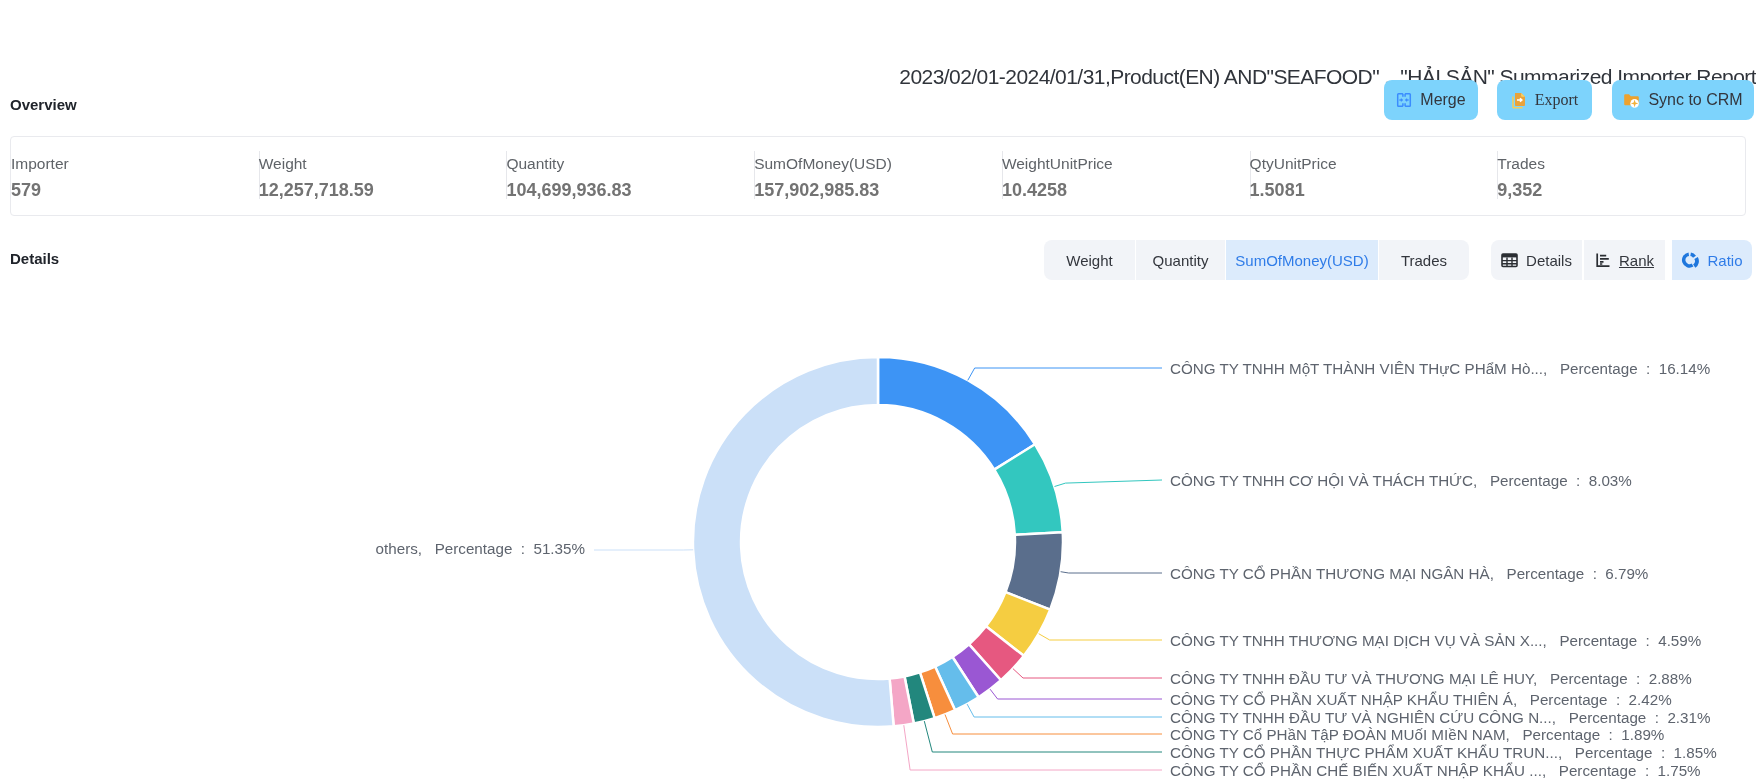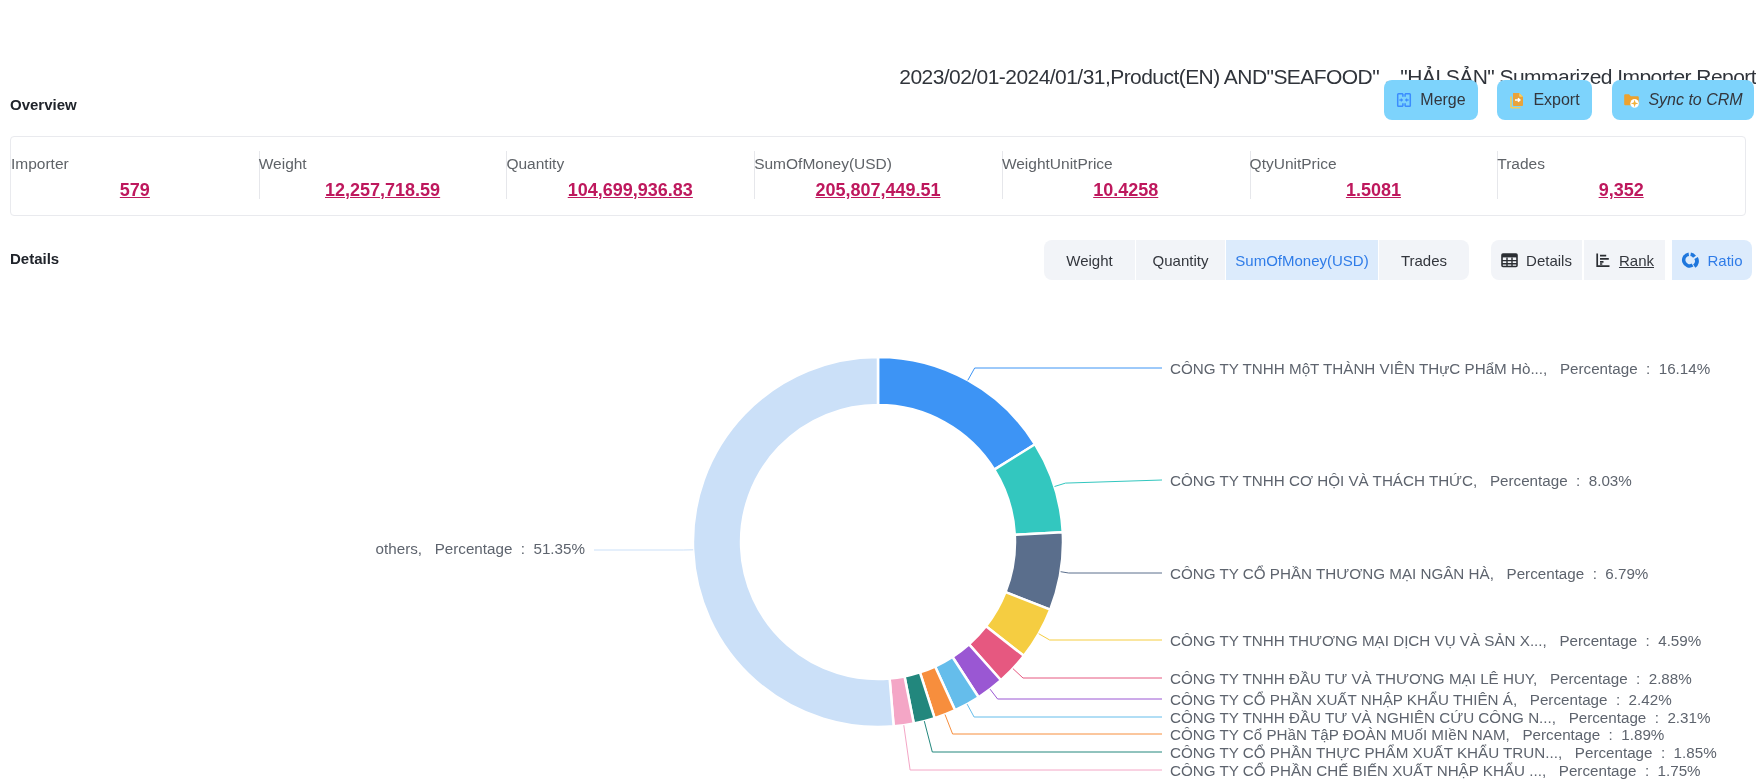--- a/index.html
+++ b/index.html
@@ -6,51 +6,51 @@
 html,body { width:1756px; height:780px; background:#fff; font-family:"Liberation Sans", sans-serif; overflow:hidden; }
 #page { position:relative; width:1756px; height:780px; background:#fff; }
 .abs { position:absolute; }
 .title { top:21px; left:0; width:1756px; text-align:right; font-size:21px; letter-spacing:-0.55px; color:#30343b; font-weight:500;margin-top:44px; }
 .h2 { font-size:15px; font-weight:bold; color:#20242b; }
 .btn { position:absolute; top:80px; height:40px; background:#7dd3fc; border-radius:8px; display:flex; align-items:center; justify-content:center; font-size:16px; color:#33363d; gap:8px; }
 .stats { position:absolute; left:10px; top:136px; width:1736px; height:80px; border:1px solid #e9eaee; border-radius:4px; display:flex; }
 .stat { flex:1; position:relative; }
 .stat + .stat::before { content:""; position:absolute; left:0; top:14px; bottom:16px; width:1px; background:#e6e7eb; }
 .stat .lb { position:absolute; top:19px; left:0; width:100%; font-size:15.5px; color:#5f6368; line-height:15px; }
-.stat .vl { position:absolute; top:45px; left:0; width:100%; text-align:center; font-size:18px; font-weight:bold; color:#be185d; line-height:17px;text-decoration:underline; }
+.stat .vl { position:absolute; top:45px; left:0; width:100%; font-size:18px; font-weight:bold; color:#737373; line-height:17px; }
 .seg { position:absolute; top:240px; height:40px; display:flex; }
 .seg .it { height:40px; display:flex; align-items:center; justify-content:center; font-size:15px; color:#33363d; background:#f2f4f8; }
 .seg .it.sel { background:#dcebfc; color:#2f7ce8; }
 .grp2 .it { gap:8px; }
 </style>
 </head>
 <body>
 <div id="page">
   <div class="abs title">2023/02/01-2024/01/31,Product(EN) AND"SEAFOOD"&nbsp;,&nbsp; "HẢI SẢN" Summarized Importer Report</div>
   <div class="abs h2" style="left:10px; top:96px;">Overview</div>
 
   <div class="btn" style="left:1384px; width:94px;">
     <svg width="16" height="16" viewBox="0 0 16 16" fill="none" stroke="#3b8cfe" stroke-width="1.5">
       <path d="M6.9 1.7 H2.5 Q1.7 1.7 1.7 2.5 V13.5 Q1.7 14.3 2.5 14.3 H6.9 M6.9 1.7 V4.7 M6.9 14.3 V11.3"></path>
       <path d="M9.1 1.7 H13.5 Q14.3 1.7 14.3 2.5 V13.5 Q14.3 14.3 13.5 14.3 H9.1 M9.1 1.7 V4.7 M9.1 14.3 V11.3"></path>
       <path d="M3.1 8 H6.1 M4.8 6.7 L6.3 8 L4.8 9.3" stroke-width="1.2"></path>
       <path d="M12.9 8 H9.9 M11.2 6.7 L9.7 8 L11.2 9.3" stroke-width="1.2"></path>
     </svg>
     <span>Merge</span>
   </div>
-  <div class="btn" style="left:1497px; width:95px;">
+  <div class="btn" style="left:1497px; width:95px;font-family:Liberation Serif, serif;">
     <svg width="16" height="17" viewBox="0 0 16 17">
       <path d="M2 4.5 V15 Q2 15.8 2.8 15.8 H11.5" fill="none" stroke="#f6ce58" stroke-width="1.6"></path>
       <path d="M4 1 H10.2 L14 4.8 V13 Q14 14 13 14 H5 Q4 14 4 13 Z" fill="#e9a33b"></path>
       <path d="M10.2 1 L14 4.8 H11 Q10.2 4.8 10.2 4 Z" fill="#f8d267"></path>
       <path d="M6 8 H10.6 M9 6.2 L10.9 8 L9 9.8" stroke="#fff" stroke-width="1.5" fill="none"></path>
     </svg>
     <span>Export</span>
   </div>
-  <div class="btn" style="left:1612px; width:142px;font-style:italic;">
+  <div class="btn" style="left:1612px; width:142px;">
     <svg width="17" height="16" viewBox="0 0 17 16">
       <path d="M1.2 3.2 Q1.2 2.2 2.2 2.2 H6 L7.8 4.2 H14.8 Q15.8 4.2 15.8 5.2 V12.3 Q15.8 13.3 14.8 13.3 H2.2 Q1.2 13.3 1.2 12.3 Z" fill="#eda22f"></path>
       <circle cx="11.6" cy="11.4" r="4.3" fill="#fff"></circle>
       <path d="M11.6 7.6 L12.55 10.45 L15.4 11.4 L12.55 12.35 L11.6 15.2 L10.65 12.35 L7.8 11.4 L10.65 10.45 Z" fill="#f2b13c"></path>
     </svg>
     <span>Sync to CRM</span>
   </div>
 
   <div class="stats">
     <div class="stat">
@@ -60,21 +60,21 @@
     <div class="stat">
         <div class="lb">Weight</div>
         <div class="vl">12,257,718.59</div>
       </div>
     <div class="stat">
         <div class="lb">Quantity</div>
         <div class="vl">104,699,936.83</div>
       </div>
     <div class="stat">
         <div class="lb">SumOfMoney(USD)</div>
-        <div class="vl">205,807,449.51</div>
+        <div class="vl">157,902,985.83</div>
       </div>
     <div class="stat">
         <div class="lb">WeightUnitPrice</div>
         <div class="vl">10.4258</div>
       </div>
     <div class="stat">
         <div class="lb">QtyUnitPrice</div>
         <div class="vl">1.5081</div>
       </div>
     <div class="stat">

